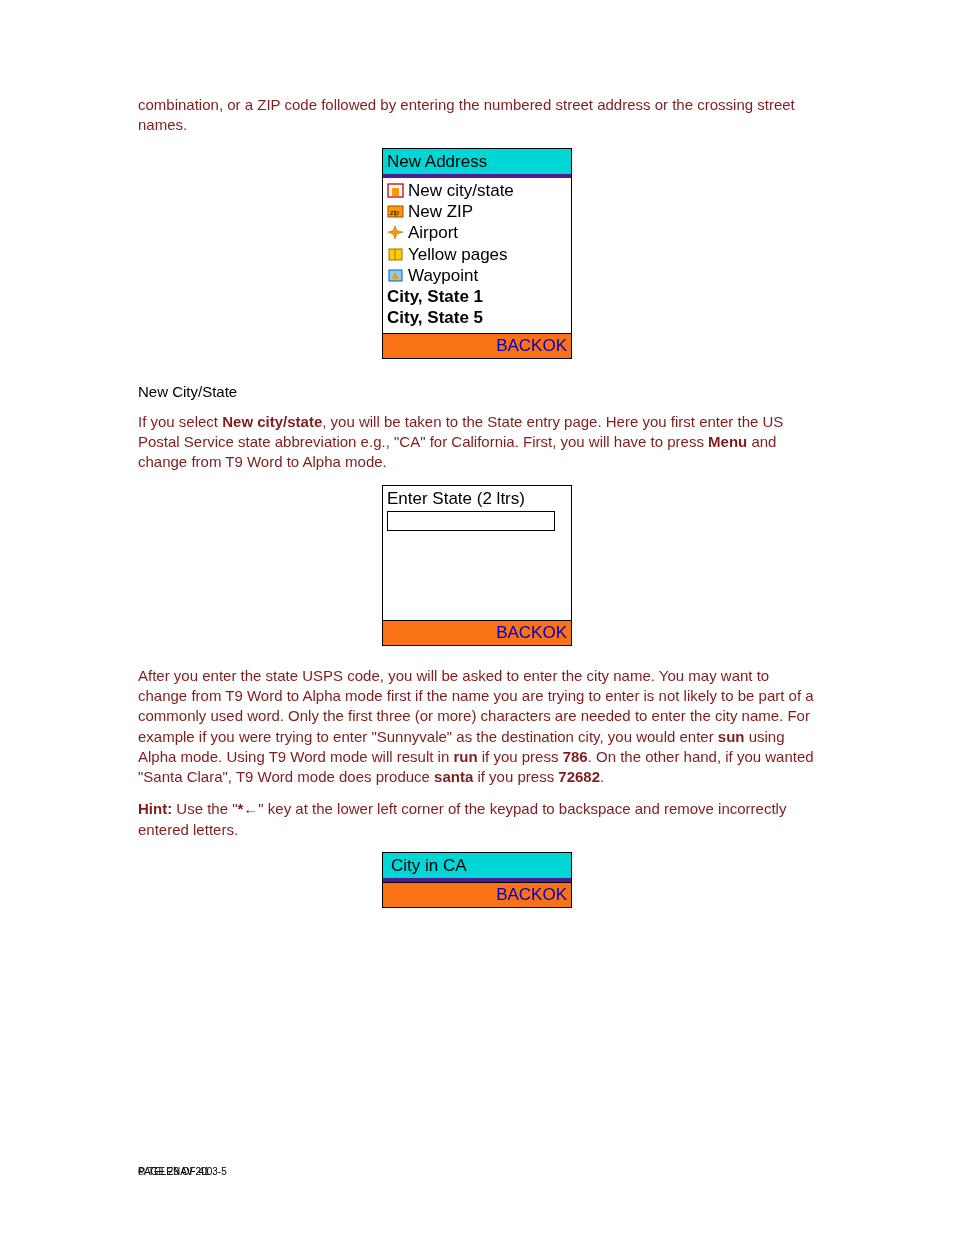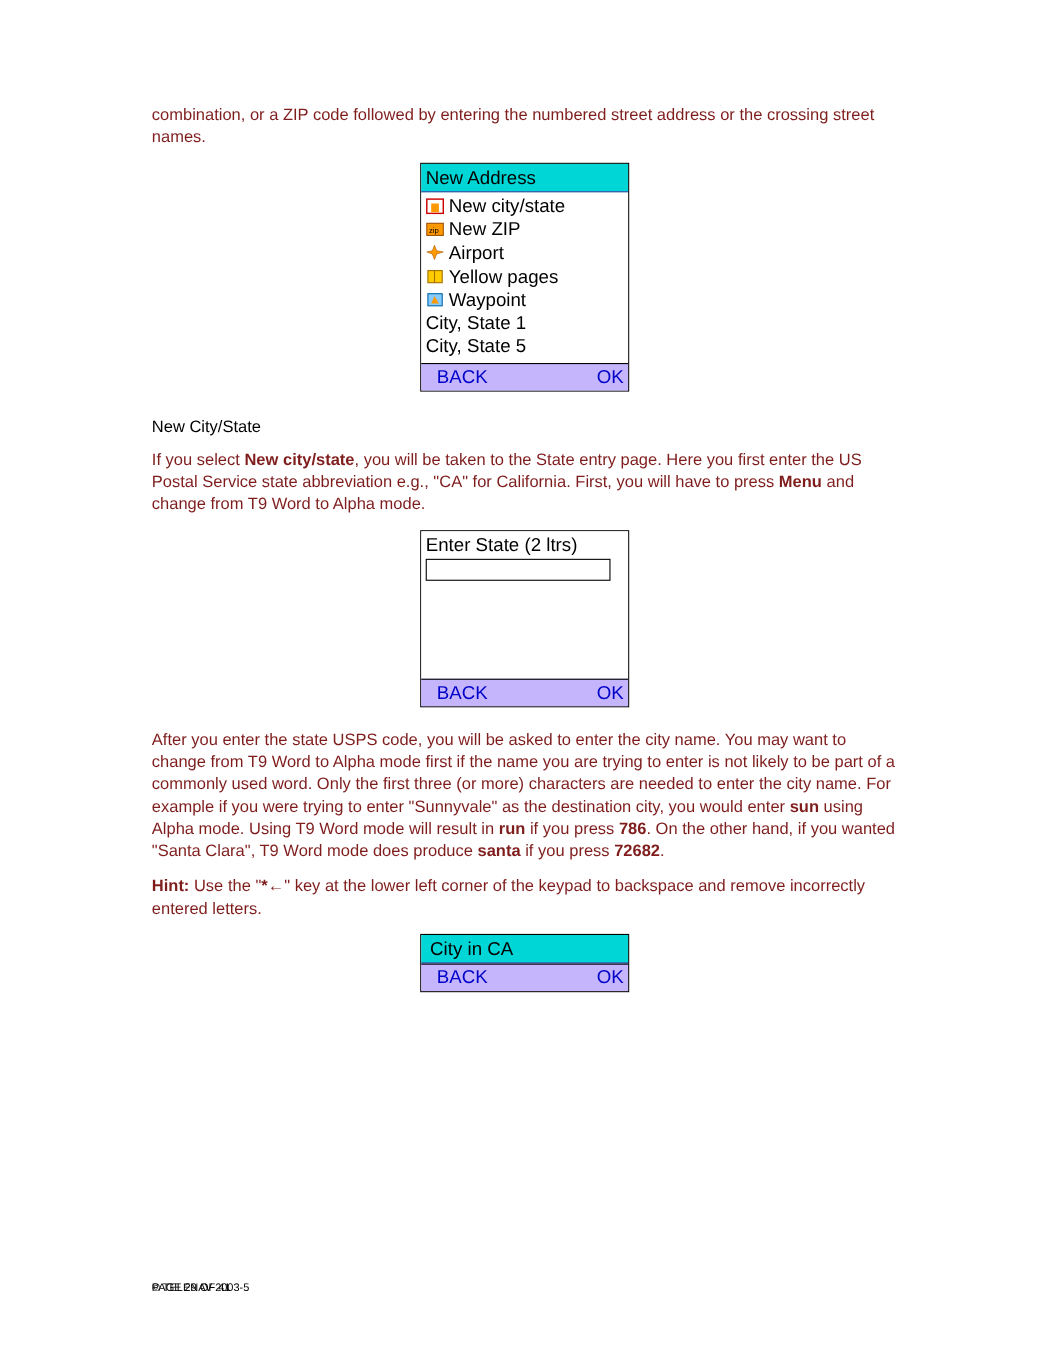--- a/index.html
+++ b/index.html
@@ -34,44 +34,45 @@
   .screen {
     width: 190px;
     border: 1px solid #000;
     font-size: 17px;
     line-height: 1.25;
     box-sizing: border-box;
   }
   .screen-title {
     background: #00d6d6;
     padding: 2px 4px;
-    border-bottom: 1px solid #4c1d95;
+    border-bottom: 4px solid #4c1d95;
   }
   .screen-body {
     background: #fff;
     padding: 2px 4px 4px 4px;
   }
   .screen-body.fixed {
     height: 128px;
   }
   .screen-btnbar {
-    background: #c4b5fd;
+    background: #f97316;
     border-top: 1px solid #000;
     padding: 1px 4px 2px 4px;
     display: flex;
-    justify-content: space-between;
+    justify-content: flex-end;
     color: #0000c8;
   }
   .menu-row {
     display: flex;
     align-items: center;
     gap: 4px;
   }
   .plain-row {
     padding-left: 0;
+    font-weight: bold;
   }
   .ico {
     display: inline-flex;
     width: 17px;
     height: 15px;
     align-items: center;
     justify-content: center;
   }
   .text-input {
     display: block;

